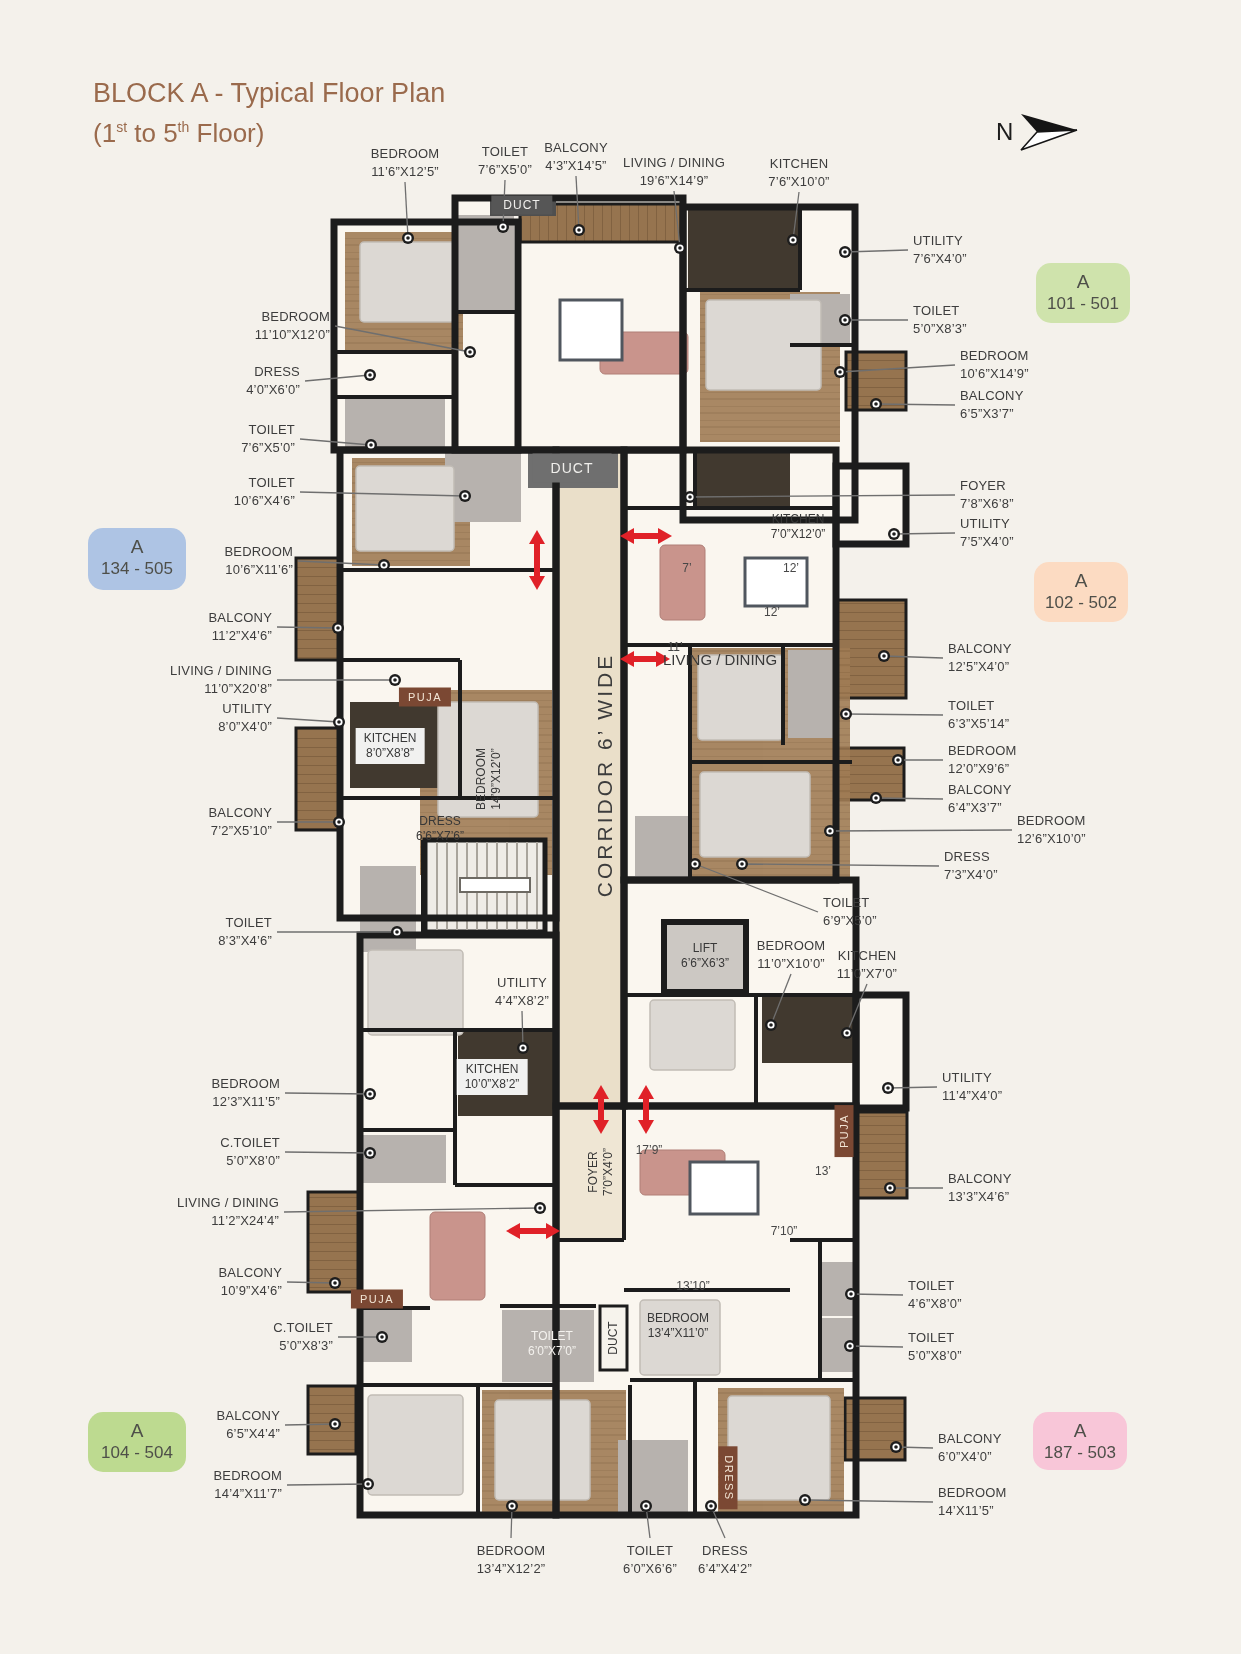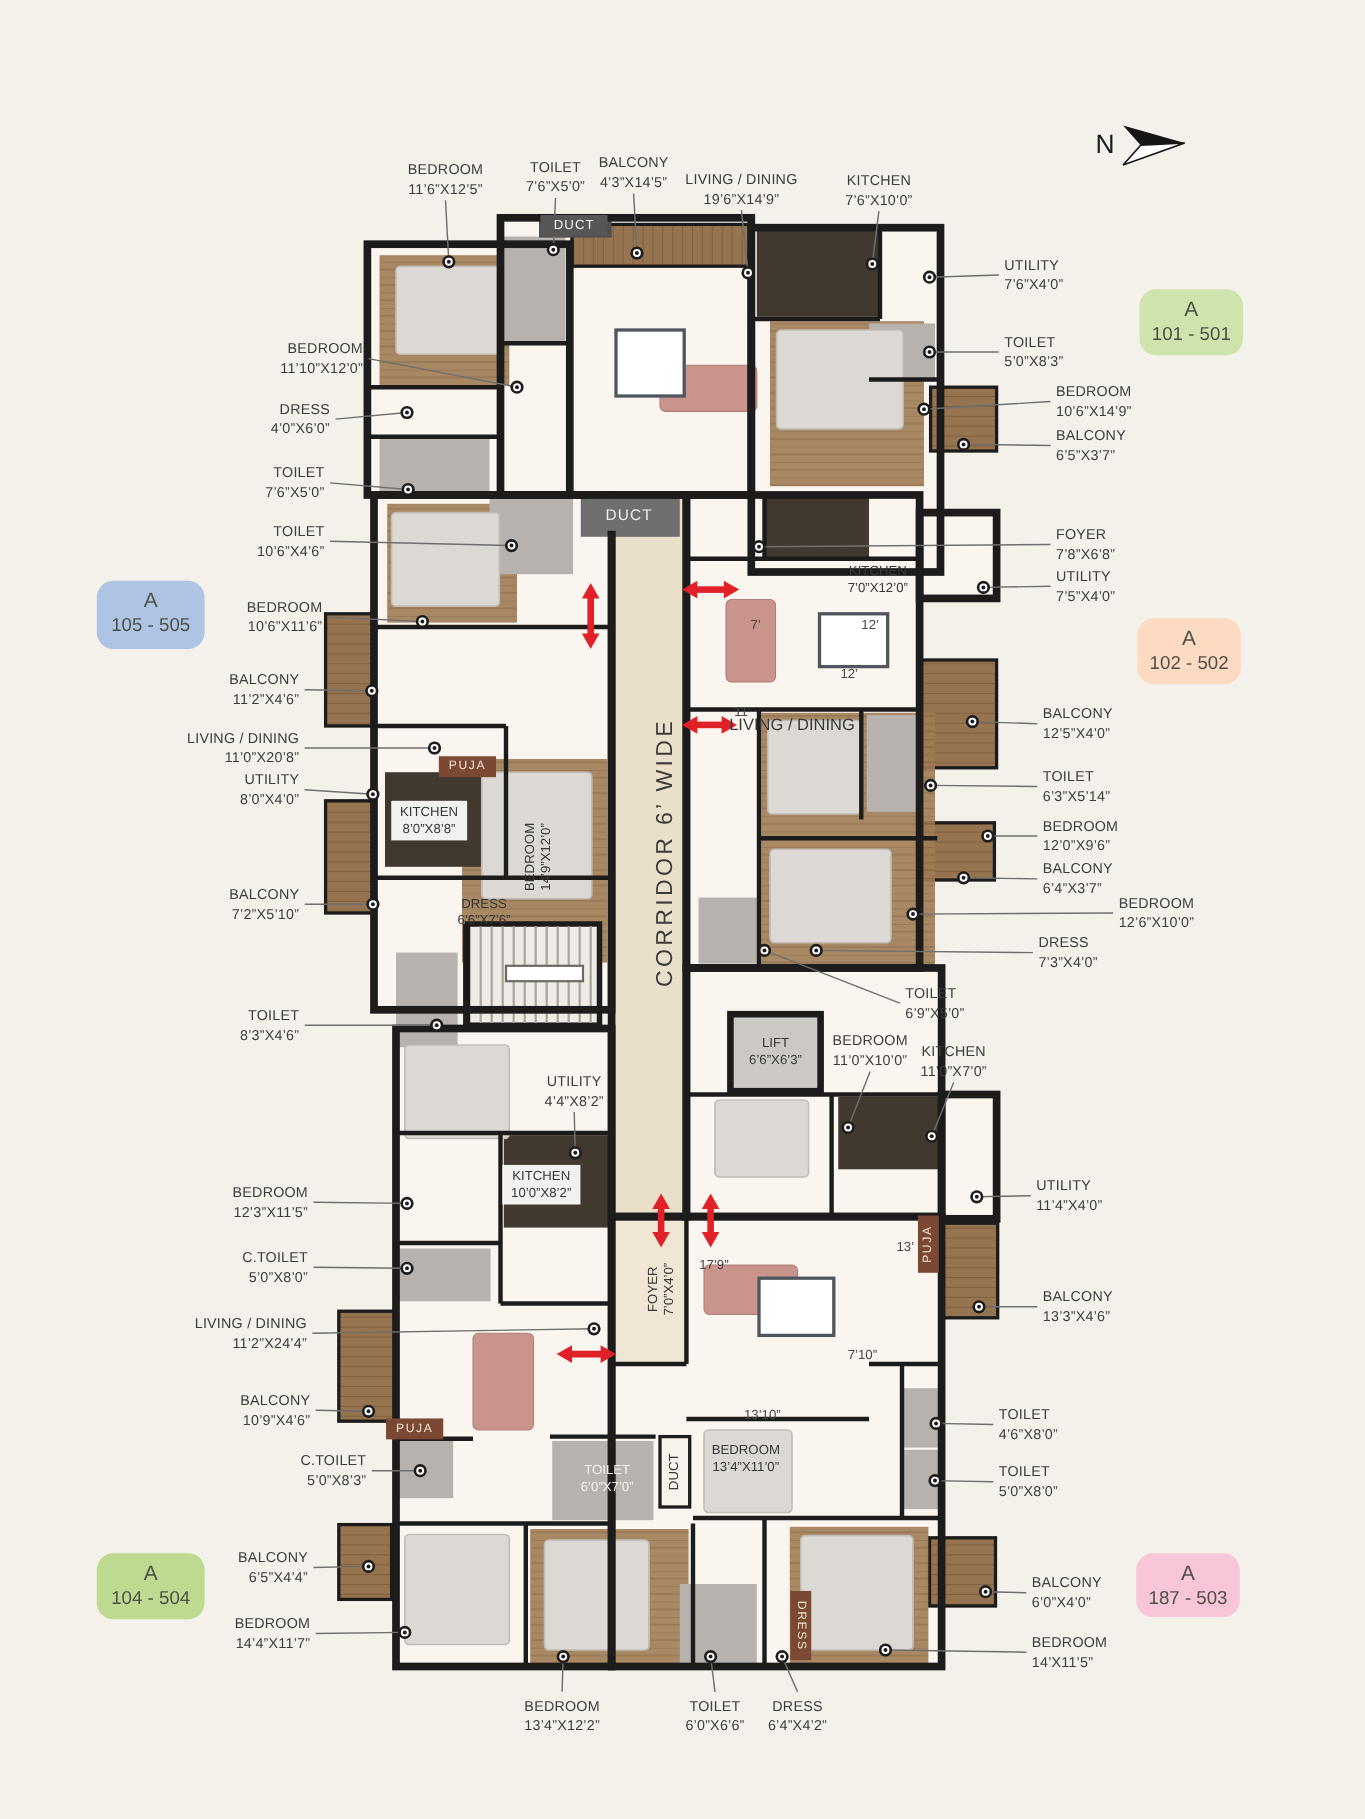--- a/index.html
+++ b/index.html
@@ -31,20 +31,24 @@
   .plabel.corridor{font-size:21px;letter-spacing:3px;color:#3c3c3c;}
   .plabel.ld{font-size:15px;}
   .dim{position:absolute;z-index:2;font-size:12px;color:#474747;white-space:nowrap;
        transform:translate(-50%,-50%);}
 </style>
 </head>
 <body>
 
 <div id="page">
 
+  <div id="title">
+    <div class="t1">BLOCK A - Typical Floor Plan</div>
+    <div class="t2"><span>(1</span><sup>st</sup><span> to 5</span><sup>th</sup><span> Floor)</span></div>
+  </div>
 
   <div id="compass">
     <span>N</span>
     <svg width="62" height="44" viewBox="0 0 62 44">
       <polygon points="2,4 58,20 18,22" fill="#151515"></polygon>
       <polygon points="2,40 58,20 18,22" fill="#ffffff" stroke="#151515" stroke-width="1.5"></polygon>
     </svg>
   </div>
 
   <svg id="plan-svg" width="1241" height="1654" viewBox="0 0 1241 1654">
@@ -403,21 +407,21 @@
         <circle cx="711" cy="1506" r="1.8" fill="#1d1d1d"></circle>
       </g>
   </svg>
 
 <div class="badge" style="left: 1036px; top: 263px; width: 94px; height: 60px; background: rgb(207, 227, 172);">
       <div class="b1">A</div>
       <div class="b2">101 - 501</div>
     </div>
     <div class="badge" style="left: 88px; top: 528px; width: 98px; height: 62px; background: rgb(174, 196, 228);">
       <div class="b1">A</div>
-      <div class="b2">105 - 505</div>
+      <div class="b2">134 - 505</div>
     </div>
     <div class="badge" style="left: 1034px; top: 562px; width: 94px; height: 60px; background: rgb(252, 219, 194);">
       <div class="b1">A</div>
       <div class="b2">102 - 502</div>
     </div>
     <div class="badge" style="left: 88px; top: 1412px; width: 98px; height: 60px; background: rgb(189, 218, 144);">
       <div class="b1">A</div>
       <div class="b2">104 - 504</div>
     </div>
     <div class="badge" style="left: 1033px; top: 1412px; width: 94px; height: 58px; background: rgb(248, 198, 216);">
@@ -673,16 +677,16 @@
       <div>DRESS</div>
     </div>
     <div class="plabel ld" style="left: 720px; top: 659px;">
       <div>LIVING / DINING</div>
     </div>
     <div class="dim" style="left: 687px; top: 568px;">7’</div>
     <div class="dim" style="left: 791px; top: 568px;">12’</div>
     <div class="dim" style="left: 772px; top: 612px;">12’</div>
     <div class="dim" style="left: 675px; top: 647px;">11’</div>
     <div class="dim" style="left: 649px; top: 1150px;">17’9”</div>
-    <div class="dim" style="left: 823px; top: 1133px;">13’</div>
+    <div class="dim" style="left: 823px; top: 1171px;">13’</div>
     <div class="dim" style="left: 784px; top: 1231px;">7’10”</div>
     <div class="dim" style="left: 693px; top: 1286px;">13’10”</div>
   </div>
 
 </body></html>

